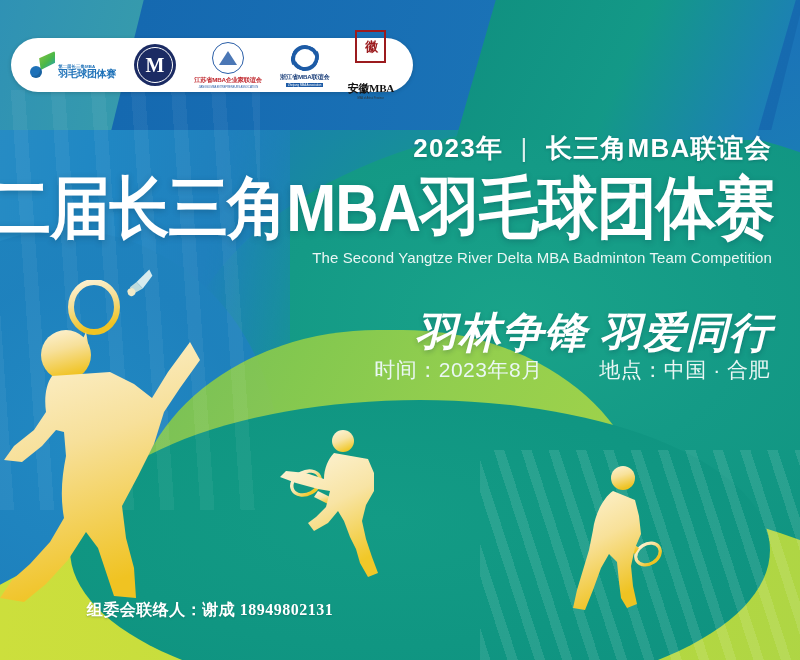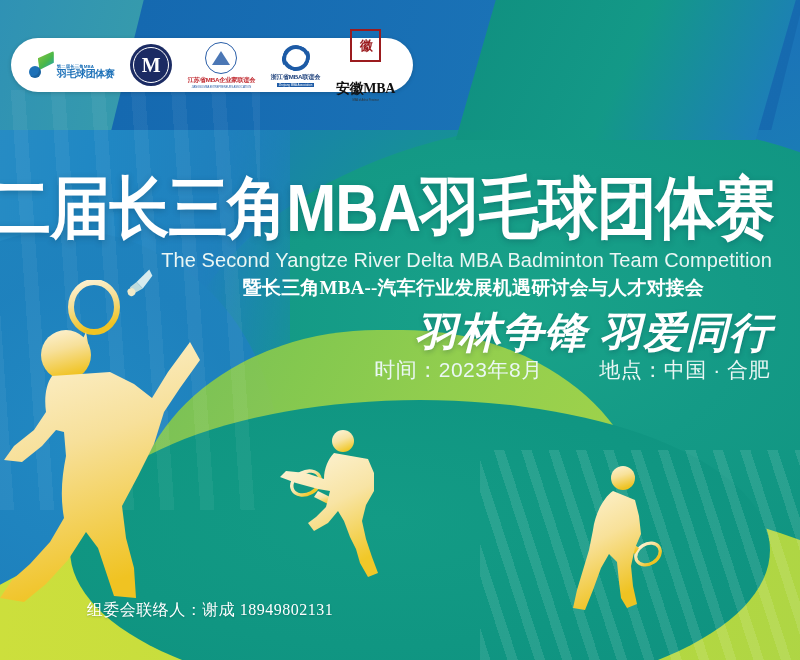--- a/index.html
+++ b/index.html
@@ -170,21 +170,21 @@
 
   
   .lg5 .seal{
     width:27px;height:29px;
     border:2.4px solid #9b1b1e;
     display:flex;align-items:center;justify-content:center;
     font-family:"Liberation Serif",serif;
     color:#9b1b1e;font-size:13px;font-weight:bold;line-height:1;
     letter-spacing:-2px;
   }
-  .lg5 .cn{font-family:"Liberation Serif",serif;font-size:14px;color:#111;font-weight:bold;margin-top:18px;letter-spacing:-.3px;}
+  .lg5 .cn{font-family:"Liberation Serif",serif;font-size:11px;color:#111;font-weight:bold;margin-top:18px;letter-spacing:-.3px;}
   .lg5 .en{font-size:2.9px;color:#333;margin-top:0px;transform:scale(.9);}
 
   
   .kicker{
     position:absolute;right:28px;top:131px;
     color:#ffffff;font-size:26px;font-weight:bold;
     letter-spacing:1.2px;
     text-shadow:0 1px 3px rgba(0,40,60,.28);
     white-space:nowrap;
   }
@@ -197,21 +197,21 @@
     font-weight:bold;
     letter-spacing:-1px;
     transform:scaleY(1.12);
     transform-origin:right top;
     white-space:nowrap;
     text-shadow:0 2px 6px rgba(0,40,60,.25);
   }
 
   .subtitle-en{
     position:absolute;right:28px;top:249px;
-    color:#eaf6f4;font-size:20px;
+    color:#eaf6f4;font-size:15px;
     letter-spacing:.1px;
     white-space:nowrap;
     margin-left:10px;
   }
   .subtitle-cn{
     position:absolute;right:96px;top:275px;
     color:#ffffff;font-size:19px;font-weight:bold;
     font-family:"Liberation Serif","DejaVu Serif",serif;
     letter-spacing:.2px;
     white-space:nowrap;
@@ -238,21 +238,21 @@
     position:absolute;left:125px;top:272px;width:30px;height:22px;
     transform:rotate(-18deg);
   }
 
   
   .footer{
     position:absolute;left:0;top:600px;width:420px;
     text-align:center;
     color:#ffffff;
     font-family:"Liberation Serif","DejaVu Serif",serif;
-    font-weight:normal;
+    font-weight:bold;
     text-shadow:0 1px 2px rgba(0,50,60,.25);
   }
   .footer .l1{font-size:16px;letter-spacing:.5px;}
   .footer .l2{font-size:15px;letter-spacing:1px;margin-top:5px;}
 
   
   .player{position:absolute;}
   .p1{left:-6px;top:280px;width:230px;height:330px;}
   .p2{left:262px;top:425px;width:150px;height:160px;}
   .p3{left:565px;top:462px;width:140px;height:160px;}
@@ -382,25 +382,29 @@
 
     <div class="logo lg5">
       <div class="seal">
         <span>徽</span>
       </div>
       <span class="cn">安徽MBA</span>
       <span class="en">MBA of Anhui Province</span>
     </div>
   </div>
 
+  <div class="kicker">
+    <span>2023年</span>
+    <span class="sep">|</span>
+    <span>长三角MBA联谊会</span>
+  </div>
 
   <div class="title">第二届长三角MBA羽毛球团体赛</div>
 
   <div class="subtitle-en">The Second Yangtze River Delta MBA Badminton Team Competition</div>
-  <div class="subtitle-cn">暨长三角MBA--汽车行业发展机遇研讨会与人才对接会</div>
 
   <svg class="mini-shuttle" viewBox="0 0 30 22">
     <path d="M28 1 L12 9 L16 17 L29 8 Z" fill="#eaf6f3" opacity=".9"></path>
     <path d="M12 9 L16 17 L6 19 L4 12 Z" fill="#cfe4e0" opacity=".9"></path>
     <circle cx="4" cy="17" r="4" fill="#f0e9c8"></circle>
   </svg>
 
   <div class="slogan">羽林争锋 羽爱同行</div>
 
   <div class="meta">

